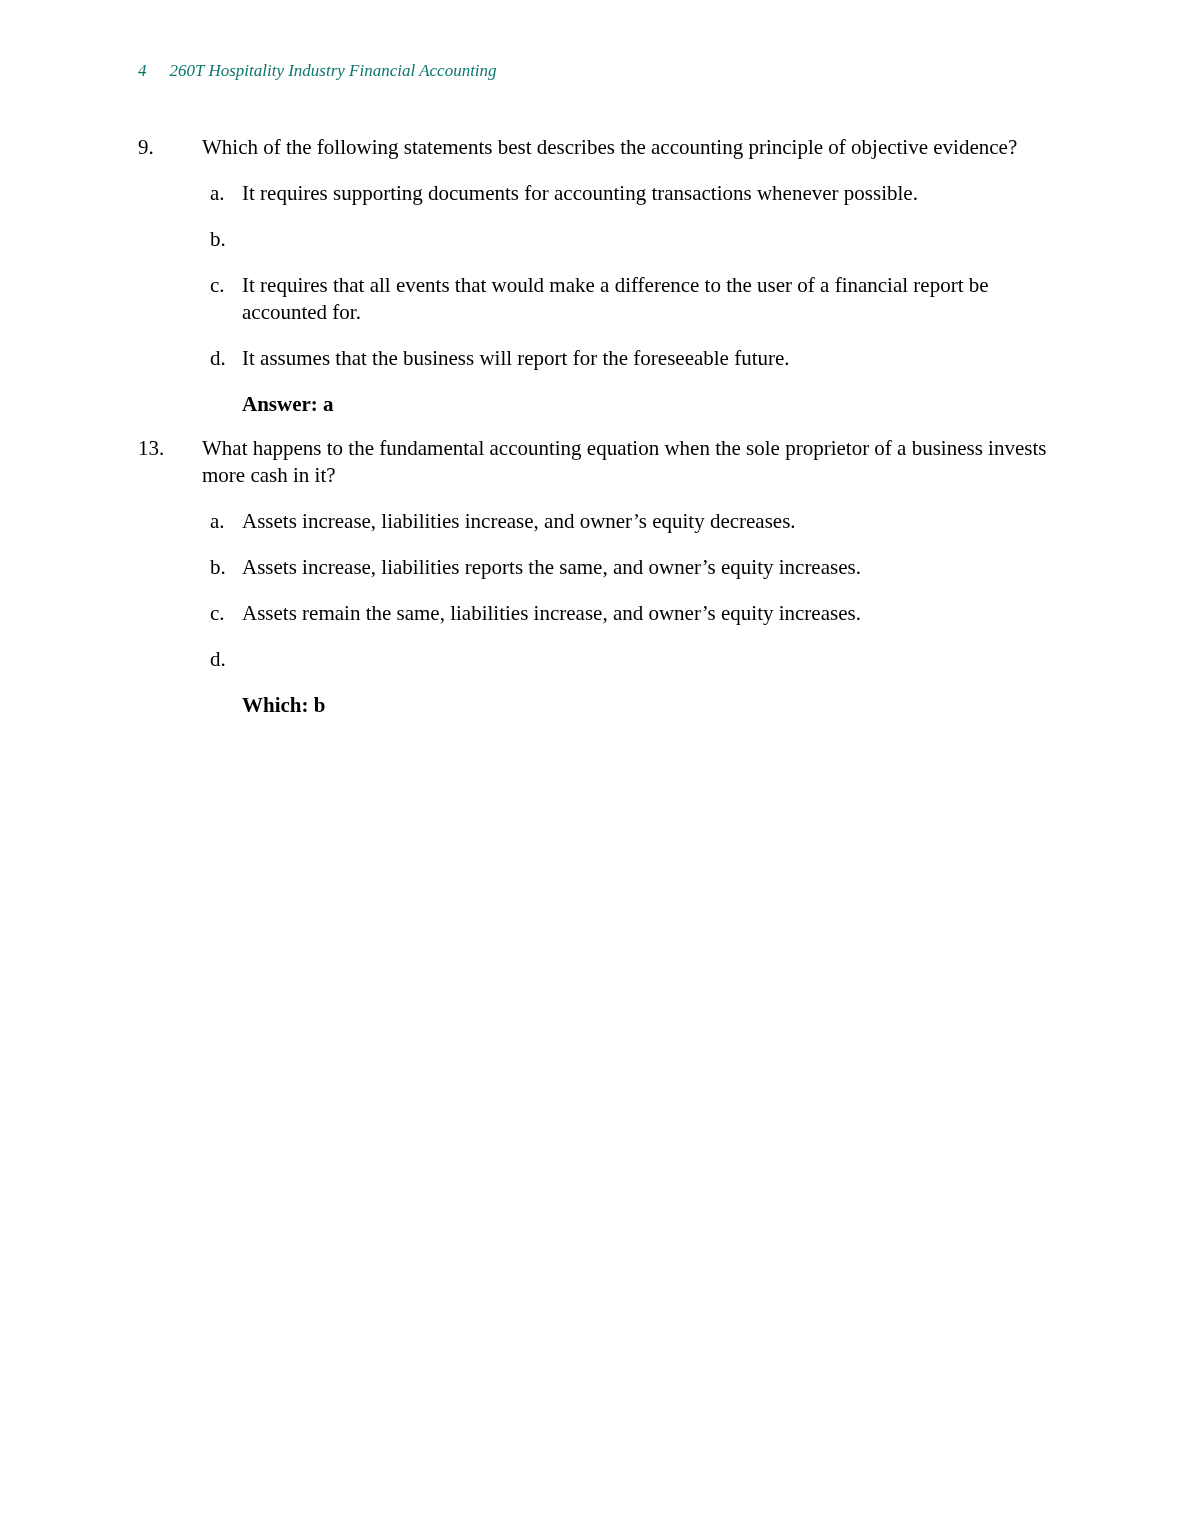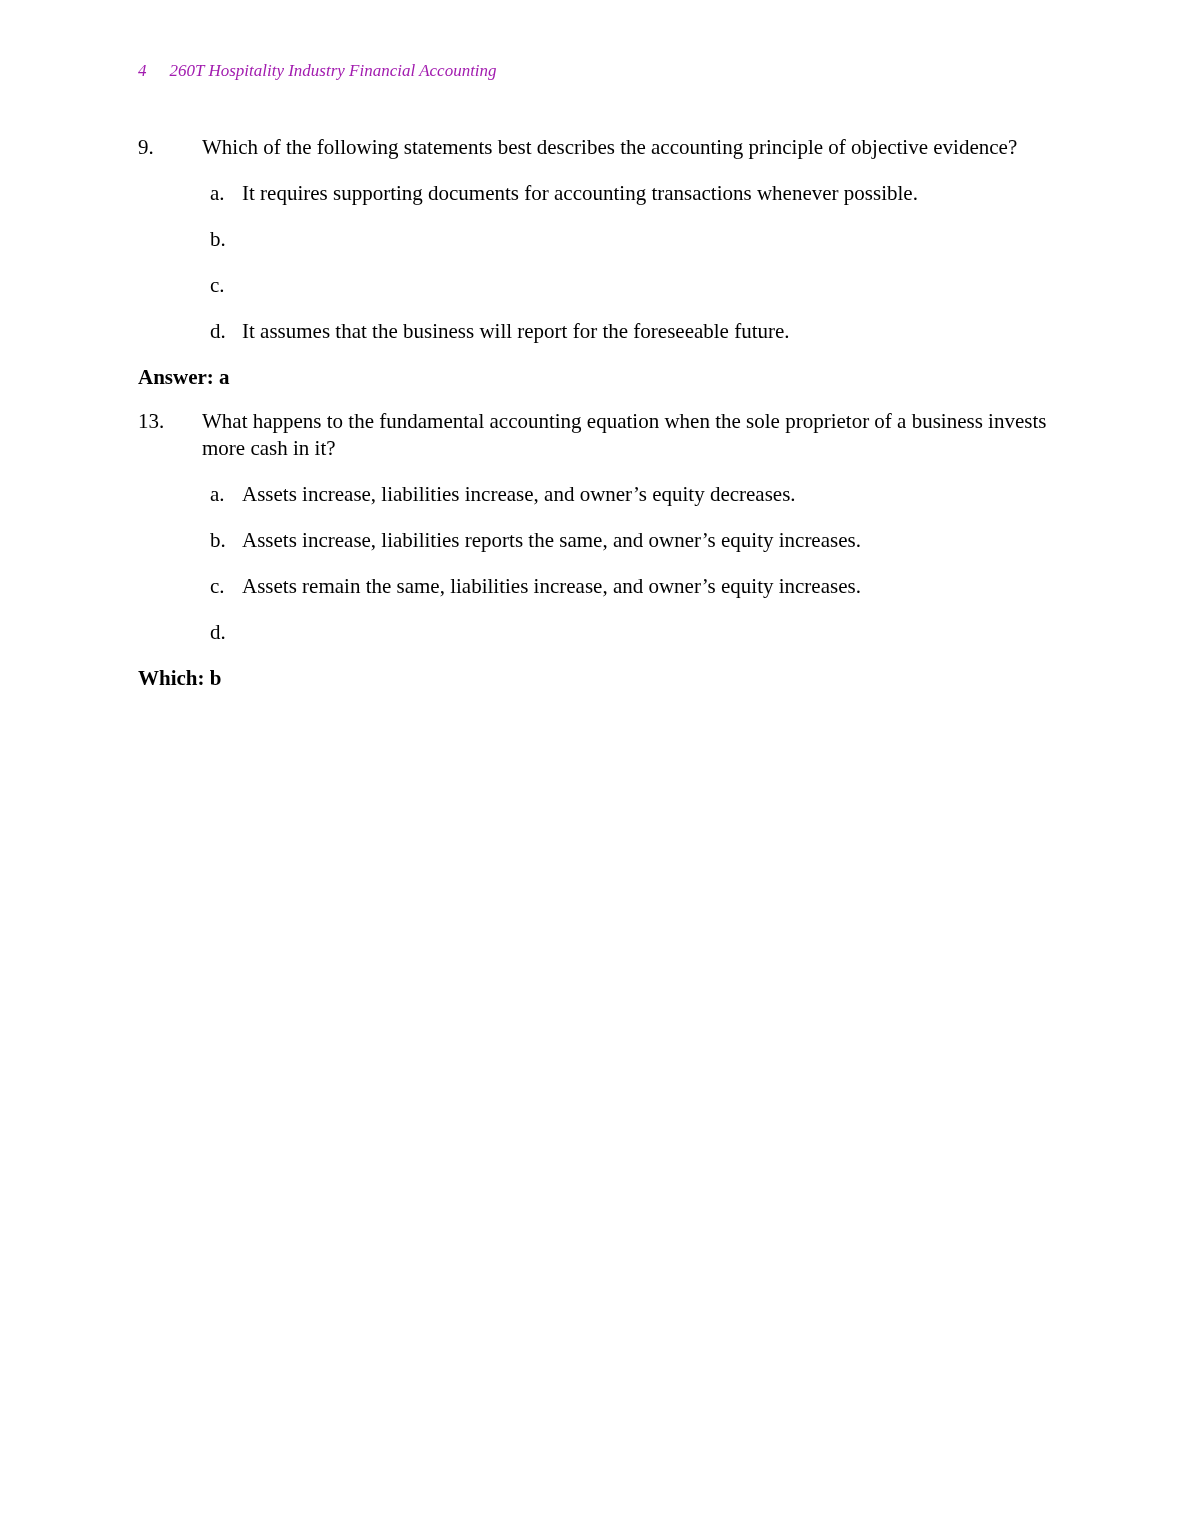--- a/index.html
+++ b/index.html
@@ -19,21 +19,21 @@
     width: 1190px;
     height: 1540px;
     background: #ffffff;
   }
   .running-header {
     padding-top: 60px;
     padding-left: 138px;
     font-style: italic;
     font-size: 17px;
     line-height: 22px;
-    color: #a21caf;
+    color: #0f766e;
   }
   .running-header .pgnum {
     display: inline-block;
     margin-right: 23px;
   }
   .content {
     margin-top: 52px;
     padding-left: 138px;
     padding-right: 50px;
     font-size: 21px;
@@ -65,20 +65,21 @@
   }
   .opt-letter {
     flex: 0 0 32px;
     width: 32px;
   }
   .opt-text {
     width: 818px;
     max-width: 818px;
   }
   .answer {
+    margin-left: 104px;
     margin-bottom: 17px;
     font-weight: bold;
   }
 </style>
 </head>
 <body>
 
 <div class="page">
 
   <div class="running-header">
@@ -96,20 +97,21 @@
     <span class="opt-letter">a.</span>
     <div class="opt-text">It requires supporting documents for accounting transactions whenever possible.</div>
   </div>
 
   <div class="option">
     <span class="opt-letter">b.</span>
   </div>
 
   <div class="option">
     <span class="opt-letter">c.</span>
+    <div class="opt-text">It requires that all events that would make a difference to the user of a financial report be accounted for.</div>
   </div>
 
   <div class="option">
     <span class="opt-letter">d.</span>
     <div class="opt-text">It assumes that the business will report for the foreseeable future.</div>
   </div>
 </div>
     <div class="answer">Answer: a</div>
   </div>
 

